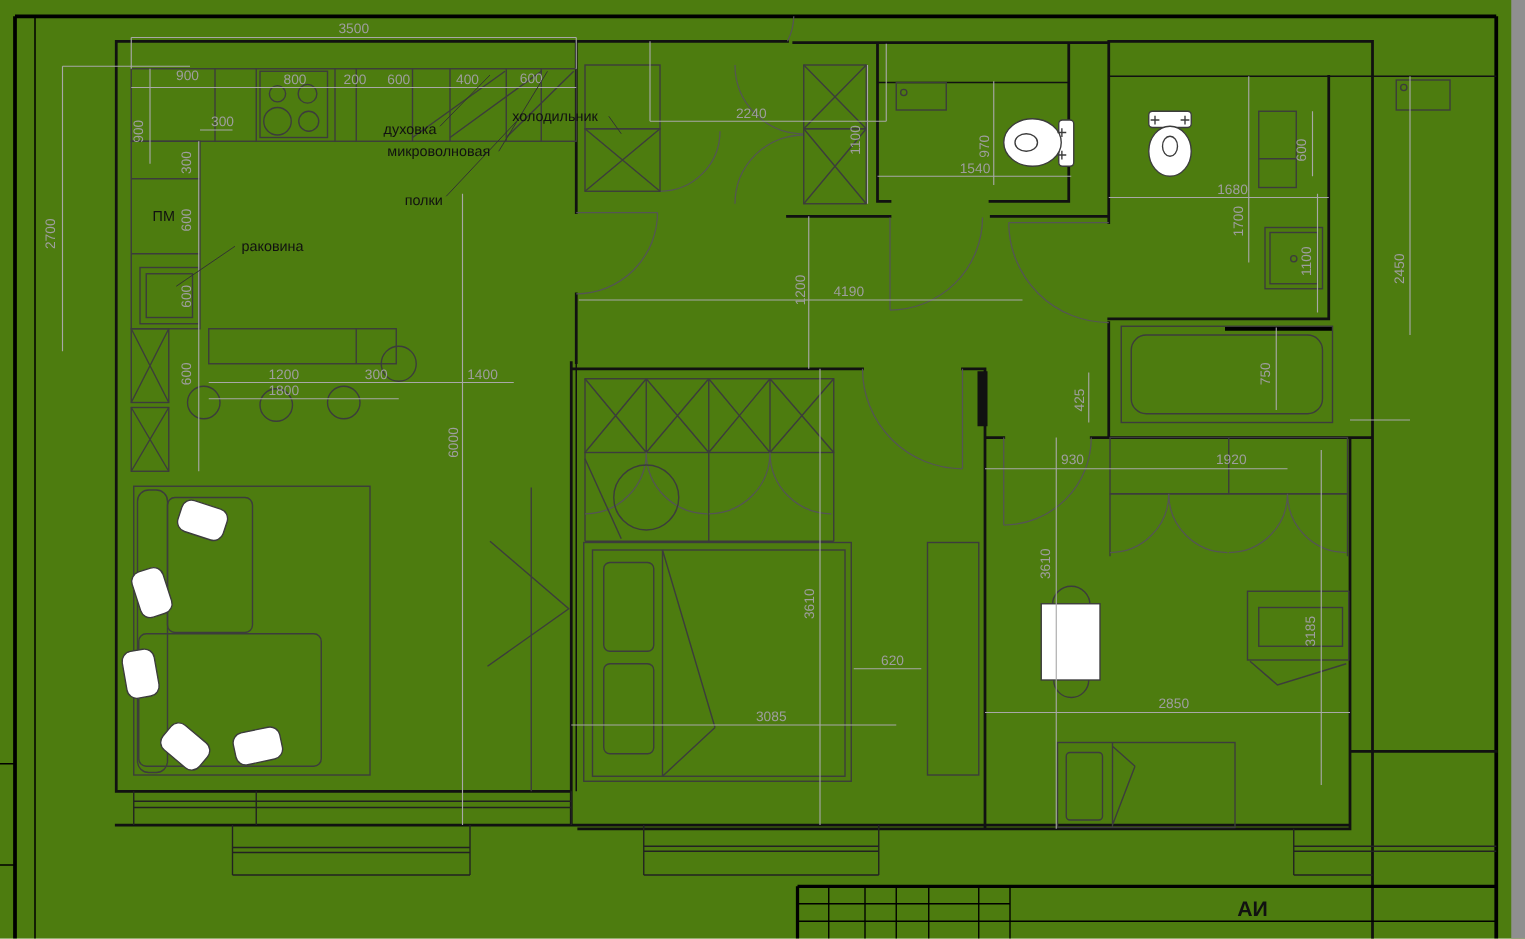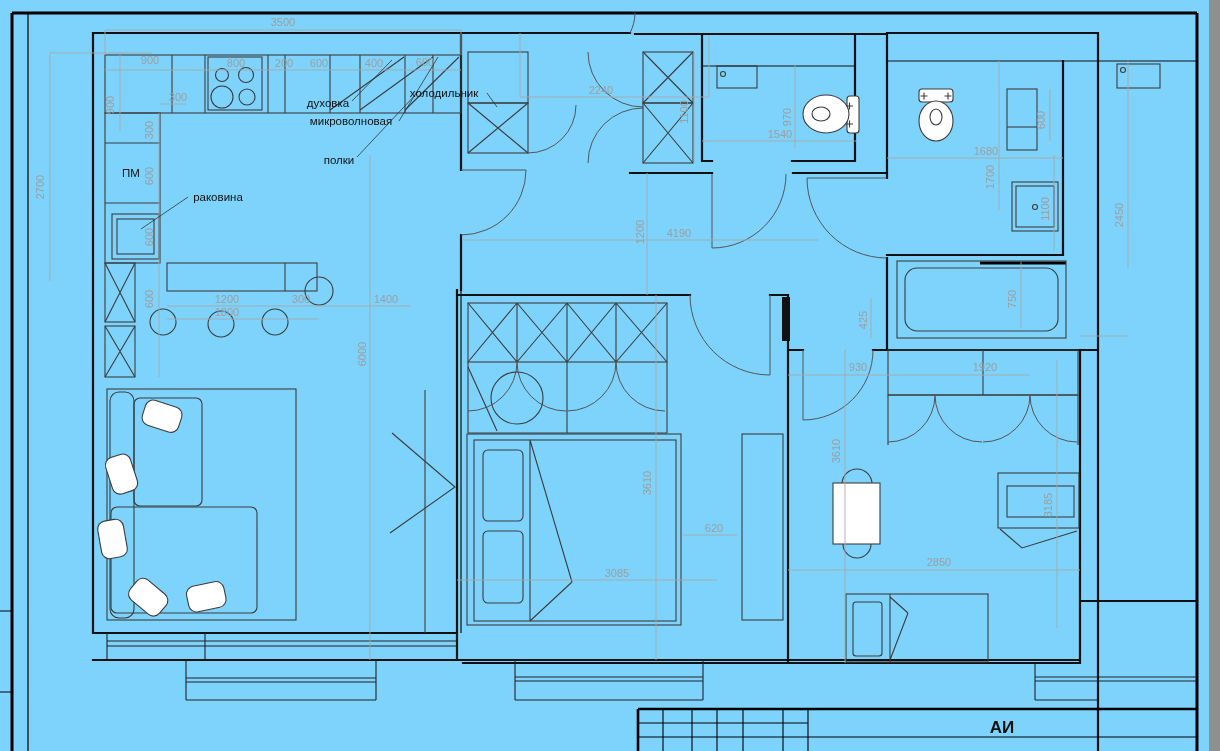--- a/index.html
+++ b/index.html
@@ -1,16 +1,16 @@
 <!DOCTYPE html>
 <html><head>
 <meta charset="utf-8">
 <style>
   html,body{margin:0;padding:0;background:#fff;}
-  .stage{position:relative;width:1220px;height:751px;background:#7dd3fc;overflow:hidden;
+  .stage{position:relative;width:1220px;height:751px;background:#4d7c0f;overflow:hidden;
          font-family:"Liberation Sans",sans-serif;}
   svg{display:block;}
   .wall{stroke:#111;stroke-width:2.2;fill:none;stroke-linecap:square;}
   .wallthin{stroke:#111;stroke-width:1.2;fill:none;}
   .win{stroke:#222;stroke-width:1.1;fill:none;}
   .furn{stroke:#3c3c3c;stroke-width:1.1;fill:none;}
   .furnw{stroke:#3c3c3c;stroke-width:1.1;fill:#fff;}
   .door{stroke:#555;stroke-width:1;fill:none;}
   .gdim{stroke:#a8a8a8;stroke-width:0.9;fill:none;}
   .leader{stroke:#333;stroke-width:0.8;fill:none;}

